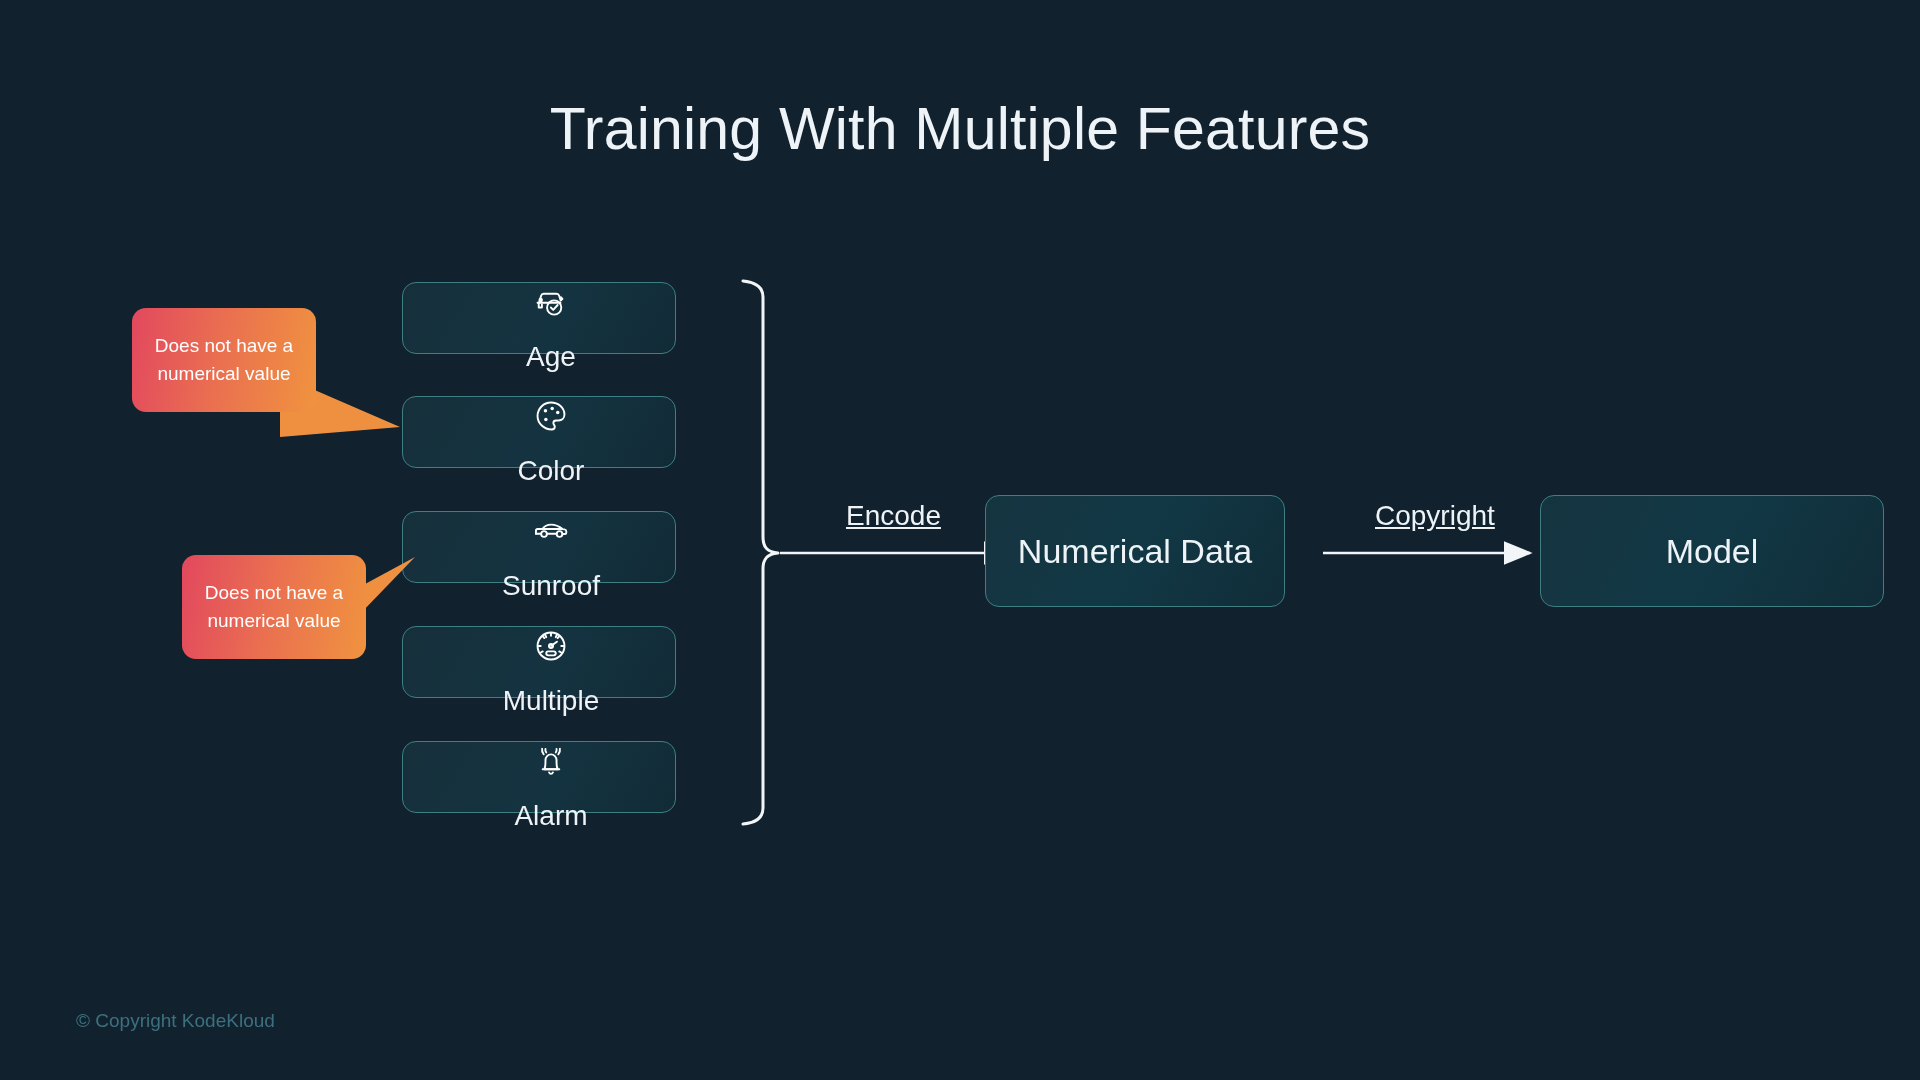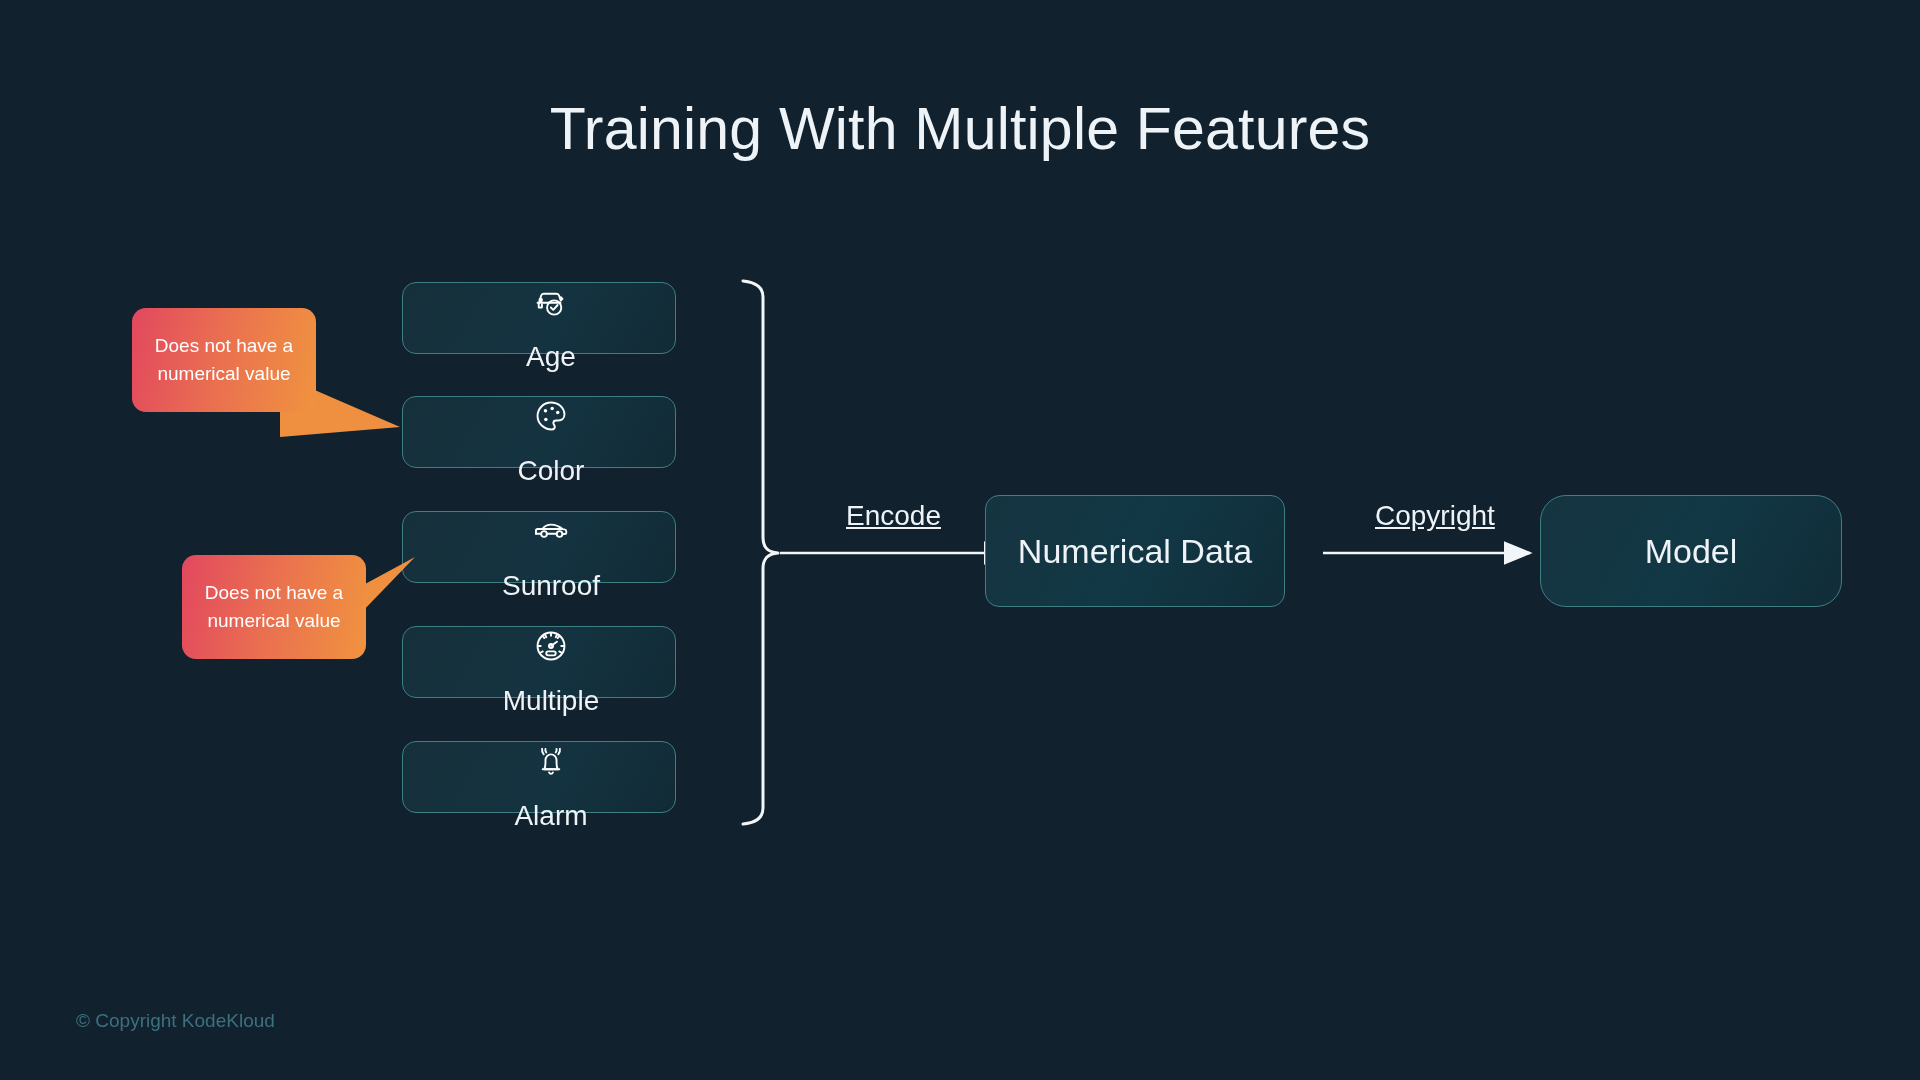--- a/index.html
+++ b/index.html
@@ -86,21 +86,21 @@
     border-radius: 14px;
     background: linear-gradient(120deg, #153440 0%, #123845 50%, #102c38 100%);
     display: flex;
     align-items: center;
     justify-content: center;
     color: #eef3f7;
     font-size: 34px;
     white-space: nowrap;
   }
   #numerical-data-box { left: 985px; top: 495px; width: 300px; height: 112px; }
-  #model-box { left: 1540px; top: 495px; width: 302px; height: 112px; border-radius: 26px; }
+  #model-box { left: 1540px; top: 495px; width: 344px; height: 112px; }
 
   
   #overlay {
     position: absolute; left: 0; top: 0;
     width: 1920px; height: 1080px;
     pointer-events: none;
   }
 
   
   #footer {

